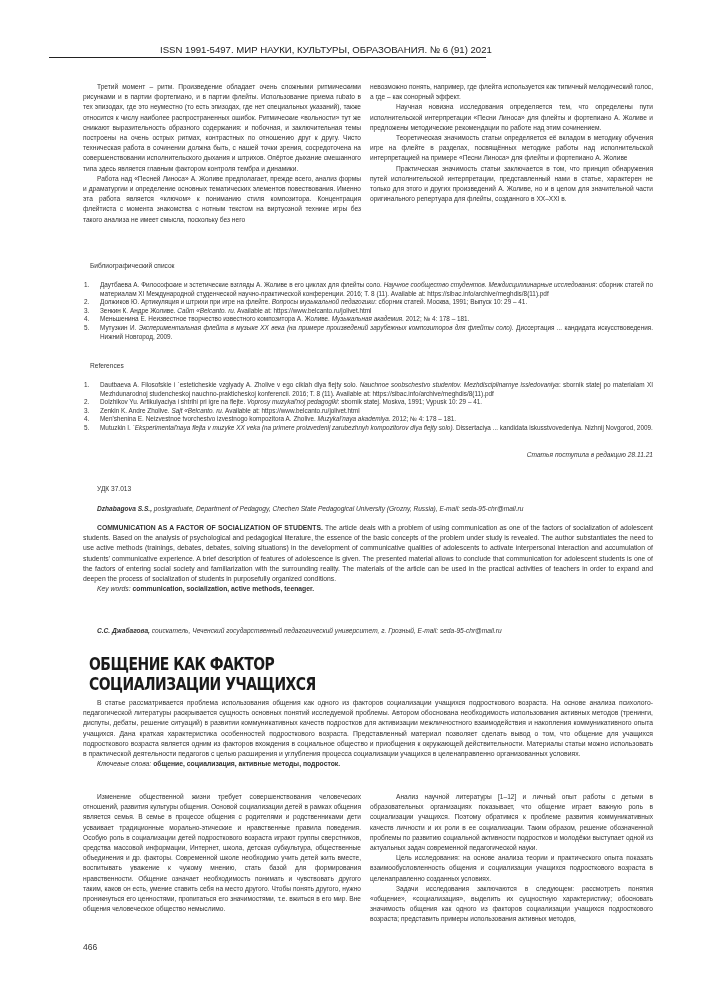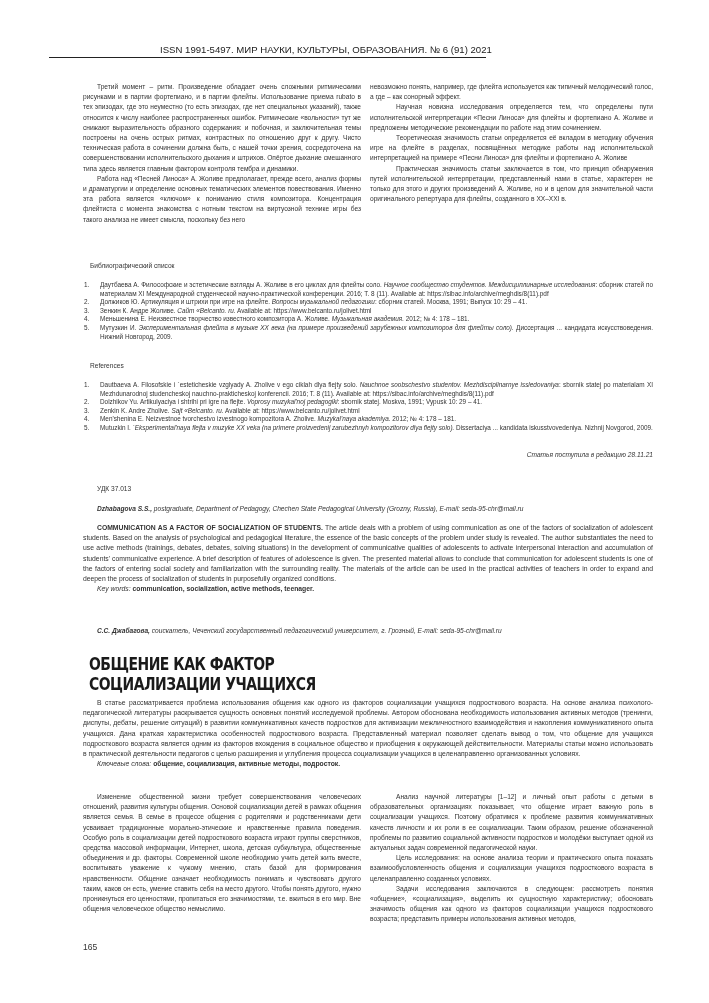--- a/index.html
+++ b/index.html
@@ -133,14 +133,14 @@
 
   <div class="col col-left" style="top:792px;">
     <p class="p indent">Изменение общественной жизни требует совершенствования человеческих отношений, развития культуры общения. Основой социализации детей в рамках общения является семья. В семье в процессе общения с родителями и родственниками дети усваивает традиционные морально-этические и нравственные правила поведения. Особую роль в социализации детей подросткового возраста играют группы сверстников, средства массовой информации, Интернет, школа, детская субкультура, общественные объединения и др. факторы. Современной школе необходимо учить детей жить вместе, воспитывать уважение к чужому мнению, стать базой для формирования нравственности. Общение означает необходимость понимать и чувствовать другого таким, каков он есть, умение ставить себя на место другого. Чтобы понять другого, нужно проникнуться его ценностями, пропитаться его значимостями, т.е. вжиться в его мир. Вне общения человеческое общество немыслимо.</p>
   </div>
   <div class="col col-right" style="top:792px;">
     <p class="p indent2">Анализ научной литературы [1–12] и личный опыт работы с детьми в образовательных организациях показывает, что общение играет важную роль в социализации учащихся. Поэтому обратимся к проблеме развития коммуникативных качеств личности и их роли в ее социализации. Таким образом, решение обозначенной проблемы по развитию социальной активности подростков и молодёжи выступает одной из актуальных задач современной педагогической науки.</p>
     <p class="p indent2">Цель исследования: на основе анализа теории и практического опыта показать взаимообусловленность общения и социализации учащихся подросткового возраста в целенаправленно созданных условиях.</p>
     <p class="p indent2">Задачи исследования заключаются в следующем: рассмотреть понятия «общение», «социализация», выделить их сущностную характеристику; обосновать значимость общения как одного из факторов социализации учащихся подросткового возраста; представить примеры использования активных методов,</p>
   </div>
 
-  <div class="pagenum">165</div>
+  <div class="pagenum">466</div>
 </div>
 
 </body></html>

